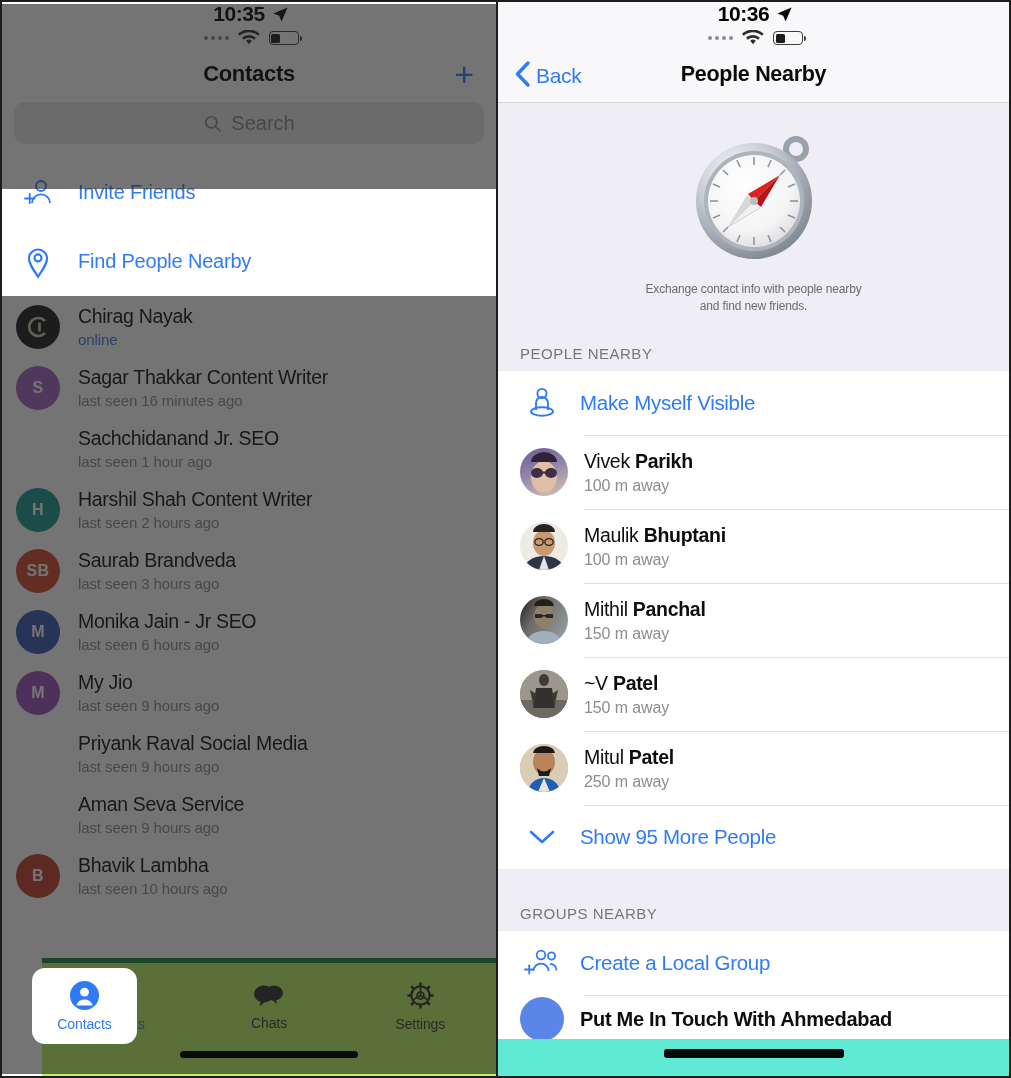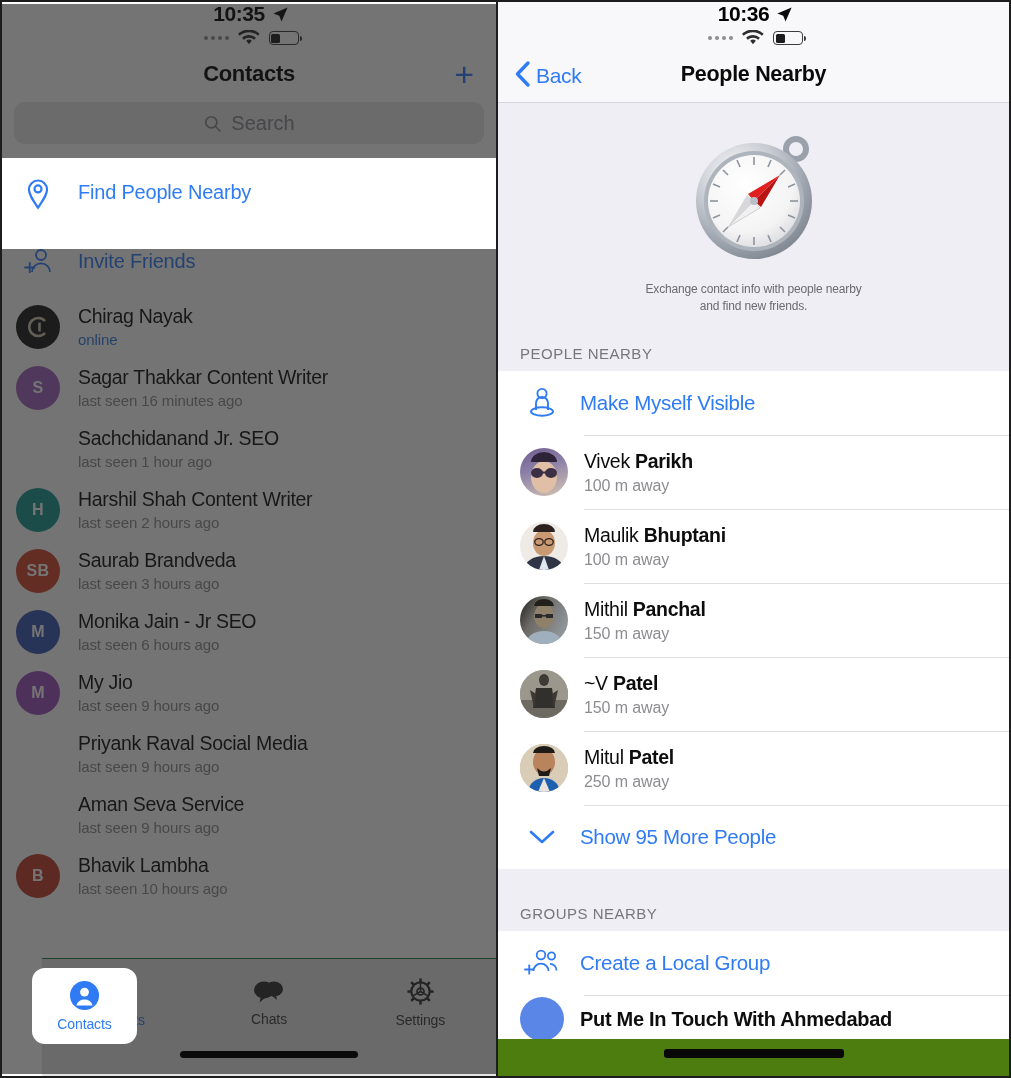--- a/index.html
+++ b/index.html
@@ -7,21 +7,21 @@
     width: 1011px; height: 1078px;
     background: #ffffff;
     font-family: "Liberation Sans", sans-serif;
     overflow: hidden;
   }
   .stage { position: relative; width: 1011px; height: 1078px; display: flex; }
 
   
   .panel { position: relative; height: 1078px; overflow: hidden; }
   .panel-left  { width: 497px; background: #ffffff; border: 2px solid #1d1d1d; border-right: 1px solid #1d1d1d; }
-  .panel-right { width: 514px; background: #4d7c0f; border: 2px solid #1d1d1d; border-left: 1px solid #1d1d1d; }
+  .panel-right { width: 514px; background: #5eead4; border: 2px solid #1d1d1d; border-left: 1px solid #1d1d1d; }
 
   
   .statusbar {
     height: 44px; display: flex; align-items: center;
     justify-content: space-between; padding: 0 18px 0 22px;
     position: relative; z-index: 1; flex-direction: column;
   }
   .sb-time { font-size: 21px; font-weight: bold; color: #000; letter-spacing: -0.4px; display:flex; align-items:center; gap:7px;}
   .sb-loc { display:inline-block; }
   .sb-right { display: flex; align-items: center; gap: 9px; }
@@ -76,21 +76,21 @@
 
   
   .l-highlight { background: #ffffff; position: relative; z-index: 6; }
 
   
   .dim { position: absolute; left: 0; right: 0; background: rgba(30,30,30,0.62); z-index: 5; pointer-events: none; }
 
   
   .l-tabbar {
     position: absolute; left: 0; right: 0; bottom: 0; height: 118px;
-    border-top: 1px solid #15803d; background: #e5e5e5; margin-left: 40px;
+    border-top: 5px solid #15803d; background: #bef264; margin-left: 40px;
   }
   .l-tabs { display: flex; height: 86px; align-items: center; }
   .l-tab { flex: 1; display: flex; flex-direction: column; align-items: center; gap: 5px; }
   .l-tablabel { font-size: 14px; color: #3a3a3c; letter-spacing: -0.1px; }
   .l-tab.active .l-tablabel { color: #2f7bf6; }
   .tab-highlight {
     position: absolute; left: 30px; top: 8px; width: 105px; height: 76px;
     background: #ffffff; border-radius: 13px; z-index: 7;
     display: flex; flex-direction: column; align-items: center; justify-content: center; gap: 5px;
   }
@@ -188,40 +188,40 @@
         <span>
           <svg width="19" height="19" viewBox="0 0 24 24" fill="none" stroke="#8a8a8f" stroke-width="2.1">
             <circle cx="10.5" cy="10.5" r="7"></circle>
               <line x1="15.8" y1="15.8" x2="21.5" y2="21.5" stroke-linecap="round"></line>
           </svg>
         </span>
         <span>Search</span>
       </div>
     </div>
 
-    <div class="l-row tall l-highlight">
-      <div class="l-rowicon">
-        <svg width="30" height="34" viewBox="0 0 24 30" fill="none" stroke="#2f7bf6" stroke-width="1.9">
-          <path d="M12 28c5-7.3 8-11.6 8-16A8 8 0 104 12c0 4.4 3 8.7 8 16z"></path>
-          <circle cx="12" cy="11.4" r="3.1"></circle>
-        </svg>
-      </div>
-      <div class="l-actiontext">Find People Nearby</div>
-    </div>
-
     <div class="l-row tall">
       <div class="l-rowicon">
         <svg width="34" height="30" viewBox="0 0 34 30" fill="none" stroke="#2f7bf6" stroke-width="1.8">
           <circle cx="20" cy="8" r="5"></circle>
           <path d="M11 25c0-5 4-8.6 9-8.6s9 3.6 9 8.6"></path>
           <line x1="4" y1="20.5" x2="13.5" y2="20.5" stroke-linecap="round"></line>
           <line x1="8.75" y1="15.8" x2="8.75" y2="25.2" stroke-linecap="round"></line>
         </svg>
       </div>
       <div class="l-actiontext">Invite Friends</div>
+    </div>
+
+    <div class="l-row tall l-highlight">
+      <div class="l-rowicon">
+        <svg width="30" height="34" viewBox="0 0 24 30" fill="none" stroke="#2f7bf6" stroke-width="1.9">
+          <path d="M12 28c5-7.3 8-11.6 8-16A8 8 0 104 12c0 4.4 3 8.7 8 16z"></path>
+          <circle cx="12" cy="11.4" r="3.1"></circle>
+        </svg>
+      </div>
+      <div class="l-actiontext">Find People Nearby</div>
     </div>
 
     <div>
 
       <div class="l-row">
         <div class="avatar" style="background:#1a1a1a">
           <svg width="28" height="28" viewBox="0 0 28 28" fill="none" stroke="#cfc8b4" stroke-width="2.6">
             <path d="M21 8a9 9 0 100 12"></path>
               <path d="M15.5 9.5v9"></path>
           </svg>

